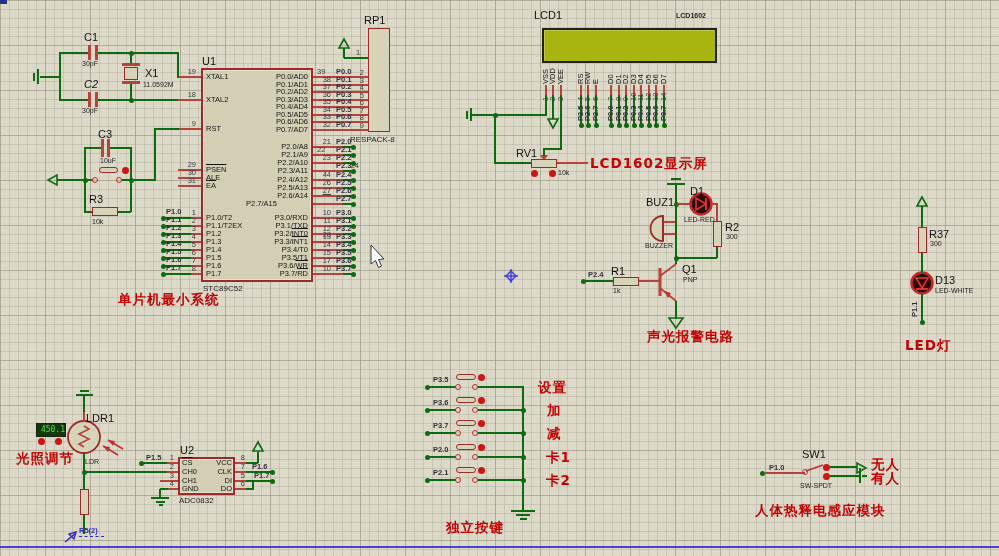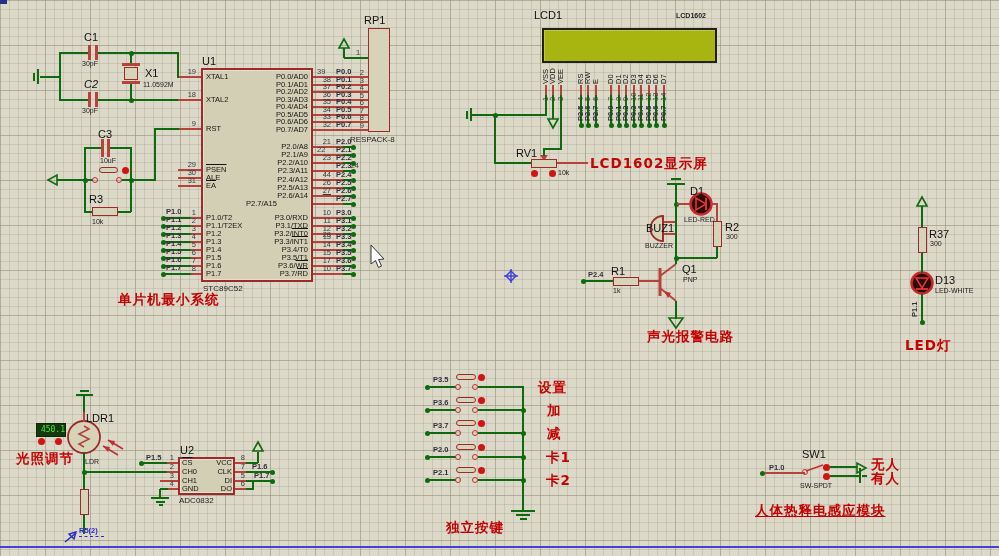--- a/index.html
+++ b/index.html
@@ -458,21 +458,21 @@
     <div class="seg" style="left: 676px; top: 257px; width: 41px; height: 2px; background: rgb(15, 106, 15);"></div>
     <div class="seg" style="left: 675px; top: 259px; width: 2px; height: 5px; background: rgb(15, 106, 15);"></div>
     <div class="seg" style="left: 675px; top: 301px; width: 2px; height: 18px; background: rgb(15, 106, 15);"></div>
     <div class="seg" style="left: 585px; top: 280px; width: 28px; height: 2px; background: rgb(15, 106, 15);"></div>
     <div class="seg" style="left: 581px; top: 279px; width: 5px; height: 5px; background: rgb(15, 106, 15); border-radius: 50%;"></div>
     <div class="res" style="left: 613px; top: 277px; width: 26px; height: 9px;"></div>
     <div class="seg" style="left: 639px; top: 280px; width: 21px; height: 2px; background: rgb(181, 66, 59);"></div>
     <div class="t net" style="left: 588px; top: 271px;">P2.4</div>
     <div class="t ref" style="left: 690px; top: 185px;">D1</div>
     <div class="t val" style="left: 684px; top: 216px;">LED-RED</div>
-    <div class="t ref" style="left: 646px; top: 222px;">BUZ1</div>
+    <div class="t ref" style="left: 646px; top: 196px;">BUZ1</div>
     <div class="t val" style="left: 645px; top: 242px;">BUZZER</div>
     <div class="t ref" style="left: 725px; top: 221px;">R2</div>
     <div class="t val" style="left: 726px; top: 233px;">300</div>
     <div class="t ref" style="left: 682px; top: 263px;">Q1</div>
     <div class="t val" style="left: 683px; top: 276px;">PNP</div>
     <div class="t ref" style="left: 611px; top: 265px;">R1</div>
     <div class="t val" style="left: 613px; top: 287px;">1k</div>
     <div class="t zh" style="left: 647px; top: 329px;">声光报警电路</div>
     <div class="seg" style="left: 921px; top: 206px; width: 2px; height: 21px; background: rgb(15, 106, 15);"></div>
     <div class="res" style="left: 918px; top: 227px; width: 9px; height: 26px;"></div>
@@ -612,21 +612,21 @@
     <div class="seg" style="left: 823px; top: 464px; width: 7px; height: 7px; background: rgb(207, 20, 20); border-radius: 50%;"></div>
     <div class="seg" style="left: 823px; top: 473px; width: 7px; height: 7px; background: rgb(207, 20, 20); border-radius: 50%;"></div>
     <div class="seg" style="left: 830px; top: 466px; width: 27px; height: 2px; background: rgb(15, 106, 15);"></div>
     <div class="seg" style="left: 830px; top: 475px; width: 29px; height: 2px; background: rgb(15, 106, 15);"></div>
     <div class="seg" style="left: 859px; top: 468px; width: 2px; height: 15px; background: rgb(15, 106, 15);"></div>
     <div class="seg" style="left: 862px; top: 475px; width: 5px; height: 2px; background: rgb(15, 106, 15);"></div>
     <div class="t ref" style="left: 802px; top: 448px;">SW1</div>
     <div class="t val" style="left: 800px; top: 482px;">SW-SPDT</div>
     <div class="t zh" style="left: 871px; top: 457px;">无人</div>
     <div class="t zh" style="left: 871px; top: 471px;">有人</div>
-    <div class="t zh" style="left: 755px; top: 503px; text-decoration: underline;">人体热释电感应模块</div>
+    <div class="t zh" style="left: 755px; top: 503px;">人体热释电感应模块</div>
     <div class="seg" style="left: 0px; top: 546px; width: 999px; height: 2px; background: rgb(66, 66, 214);"></div>
     <div class="seg" style="left: 0px; top: 0px; width: 7px; height: 4px; background: rgb(36, 49, 137);"></div>
     <svg id="toplayer" width="999" height="556" viewBox="0 0 999 556">
     <g>
       <line x1="65" y1="542" x2="76" y2="533" stroke="#2a2ac8" stroke-width="1.5"></line>
       <polygon points="76,532 69,534 74,539" fill="none" stroke="#2a2ac8" stroke-width="1.4"></polygon>
     </g>
     <g>
       <line x1="504" y1="276" x2="518" y2="276" stroke="#3a3ae0" stroke-width="1.4"></line>
       <line x1="511" y1="269" x2="511" y2="283" stroke="#3a3ae0" stroke-width="1.4"></line>

